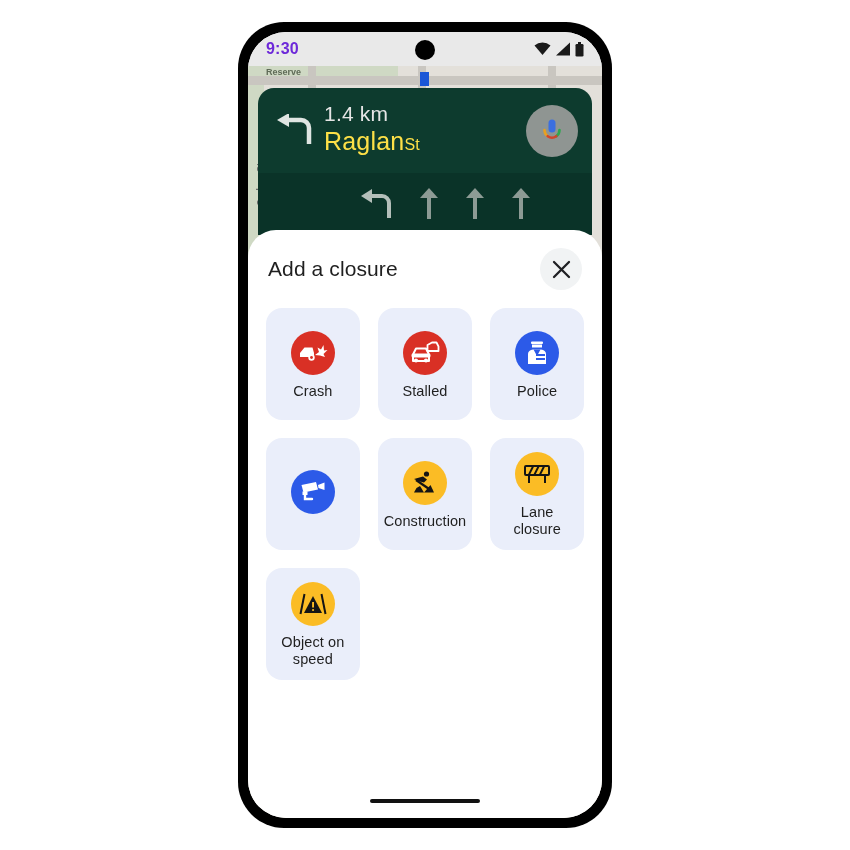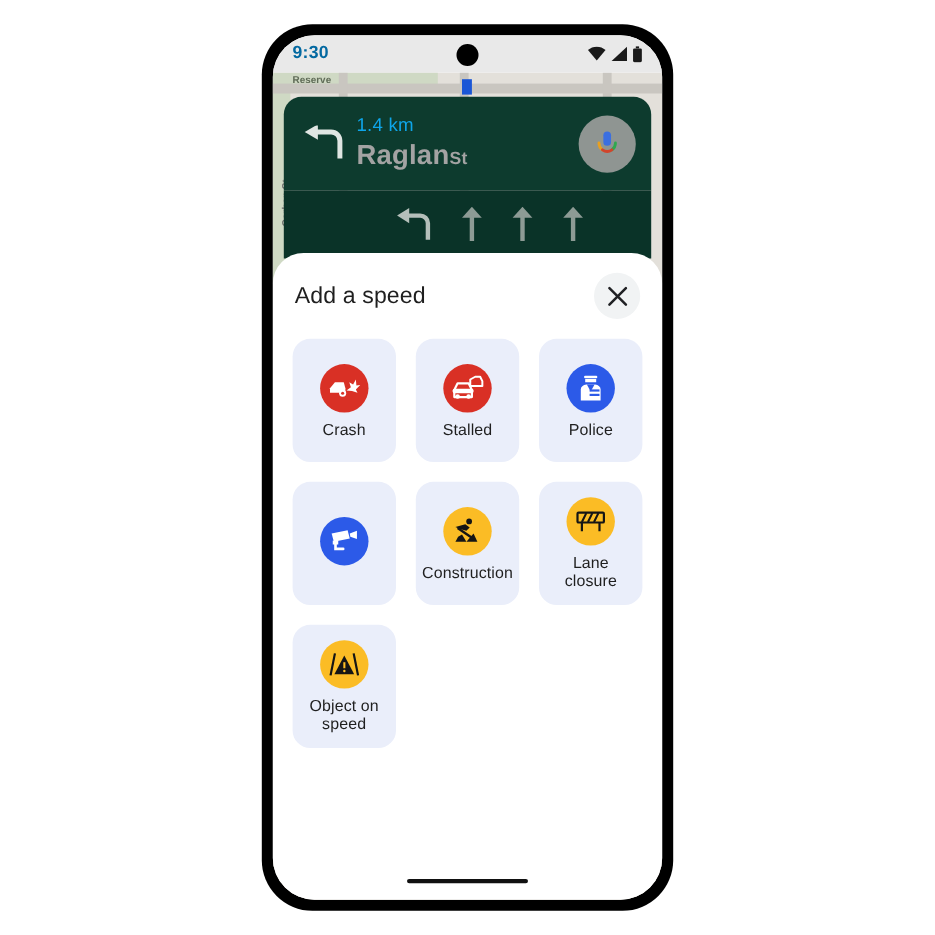--- a/index.html
+++ b/index.html
@@ -31,21 +31,21 @@
 
   
   .status-bar {
     position: absolute; left: 0; top: 0;
     width: 354px; height: 34px;
     background: #e9e9e9;
     display: flex; align-items: center; justify-content: space-between;
     padding: 0 18px;
   }
   .status-time {
-    font-size: 16px; font-weight: 600; color: #0369a1;
+    font-size: 16px; font-weight: 600; color: #6d28d9;
     letter-spacing: 0.2px;
   }
   .status-icons { display: flex; align-items: center; gap: 4px; }
   .camera-hole {
     position: absolute; left: 50%; top: 8px;
     transform: translateX(-50%);
     width: 20px; height: 20px; border-radius: 50%;
     background: #000;
   }
 
@@ -88,24 +88,24 @@
     left: 10px; top: 56px;
     width: 334px; height: 85px;
     background: #0d3b2e;
     border-radius: 16px 16px 0 0;
     display: flex; align-items: center;
     padding: 0 14px;
   }
   .nav-turn-arrow { width: 44px; flex: 0 0 44px; display: flex; align-items: center; justify-content: center; }
   .nav-texts { flex: 1; padding-left: 8px; }
   .nav-dist {
-    font-size: 17px; color: #0ea5e9; letter-spacing: .2px; line-height: 24px;
+    font-size: 21px; color: #e5e5e5; letter-spacing: .2px; line-height: 24px;
   }
   .nav-street {
-    font-size: 25px; color: #a3a3a3; line-height: 30px; letter-spacing: .2px; font-weight: bold;
+    font-size: 25px; color: #fde047; line-height: 30px; letter-spacing: .2px;
   }
   .nav-street .suffix { font-size: 16px; }
   .mic-btn {
     width: 52px; height: 52px; border-radius: 50%;
     background: #8f9592;
     display: flex; align-items: center; justify-content: center;
     flex: 0 0 52px;
   }
 
   .lane-strip {
@@ -249,21 +249,21 @@
         <svg width="9" height="15" viewBox="0 0 9 15">
           <rect x="3" y="0" width="3" height="2" fill="#1a1a1a"></rect>
           <rect x="0.5" y="2" width="8" height="12.5" rx="1.3" fill="#1a1a1a"></rect>
         </svg>
       </div>
     </div>
 
     <div class="sheet">
 
       <div class="sheet-header">
-        <div class="sheet-title">Add a speed</div>
+        <div class="sheet-title">Add a closure</div>
         <div class="close-btn">
           <svg width="19" height="19" viewBox="0 0 19 19">
             <path d="M2 2 L17 17 M17 2 L2 17" stroke="#202124" stroke-width="2.3" stroke-linecap="round"></path>
           </svg>
         </div>
       </div>
 
       <div class="grid">
 
         <div class="report-card">

